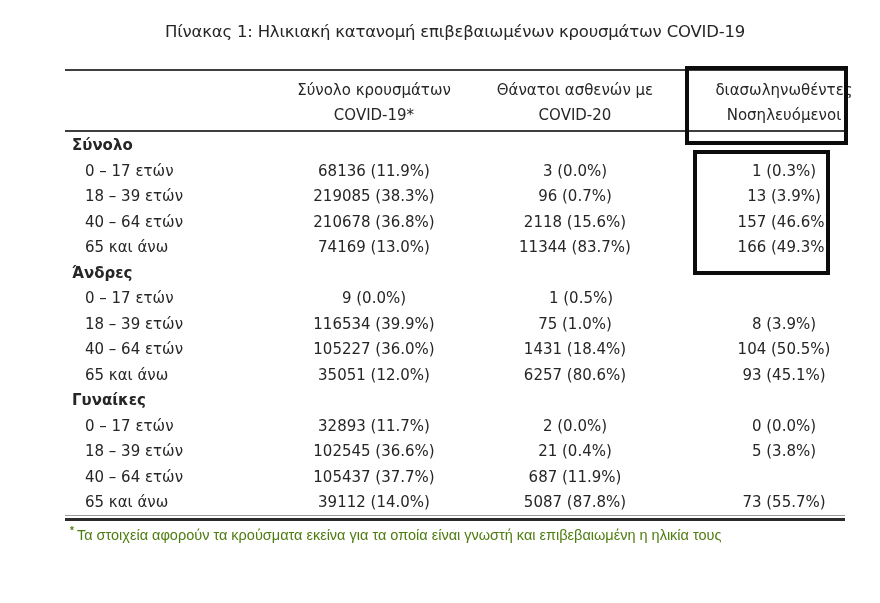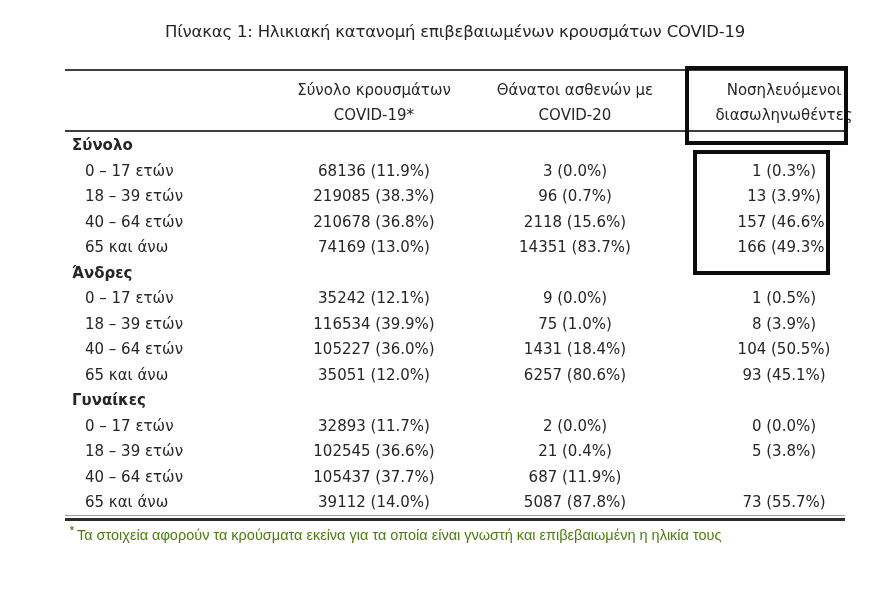--- a/index.html
+++ b/index.html
@@ -48,22 +48,22 @@
       <div class="cell c1"></div>
       <div class="cell c2">
         <div>Σύνολο κρουσμάτων</div>
         <div>COVID-19*</div>
       </div>
       <div class="cell c3">
         <div>Θάνατοι ασθενών με</div>
         <div>COVID-20</div>
       </div>
       <div class="cell c4">
+        <div>διασωληνωθέντες</div>
         <div>Νοσηλευόμενοι</div>
-        <div>διασωληνωθέντες</div>
       </div>
     </div>
 
     <div class="rule rule-mid"></div>
 
     <div class="body">
 
       <div class="sect">Σύνολο</div>
 
       <div class="grid row">
@@ -80,29 +80,28 @@
       </div>
       <div class="grid row">
         <div class="cell c1">40 – 64 ετών</div>
         <div class="cell c2">210678 (36.8%)</div>
         <div class="cell c3">2118 (15.6%)</div>
         <div class="cell c4">157 (46.6%)</div>
       </div>
       <div class="grid row">
         <div class="cell c1">65 και άνω</div>
         <div class="cell c2">74169 (13.0%)</div>
-        <div class="cell c3">14351 (83.7%)</div>
+        <div class="cell c3">11344 (83.7%)</div>
         <div class="cell c4">166 (49.3%)</div>
       </div>
 
       <div class="sect">Άνδρες</div>
 
       <div class="grid row">
         <div class="cell c1">0 – 17 ετών</div>
-        <div class="cell c2">35242 (12.1%)</div>
         <div class="cell c3">9 (0.0%)</div>
         <div class="cell c4">1 (0.5%)</div>
       </div>
       <div class="grid row">
         <div class="cell c1">18 – 39 ετών</div>
         <div class="cell c2">116534 (39.9%)</div>
         <div class="cell c3">75 (1.0%)</div>
         <div class="cell c4">8 (3.9%)</div>
       </div>
       <div class="grid row">

